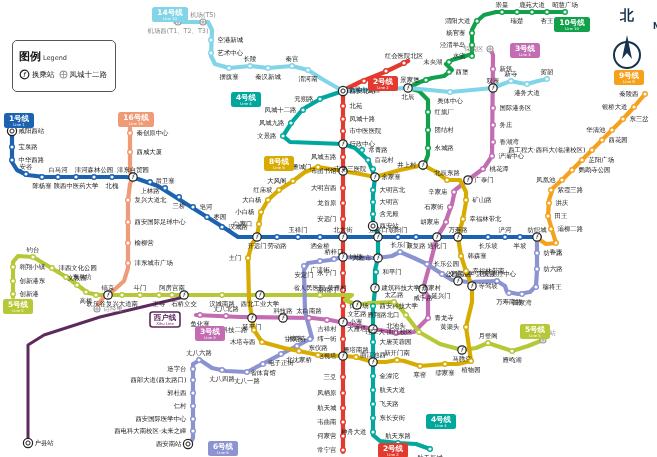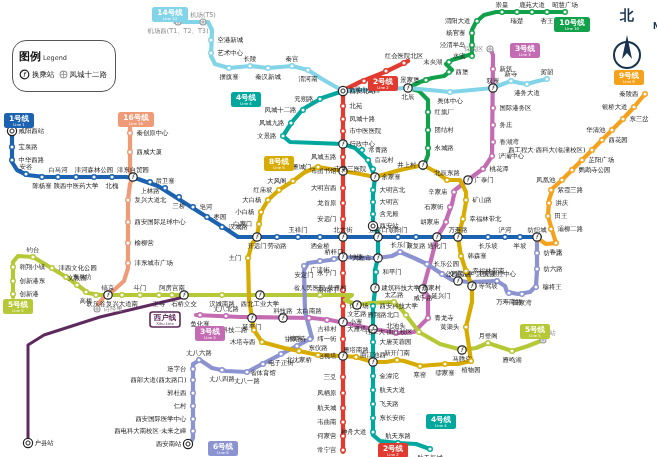--- a/index.html
+++ b/index.html
@@ -1,18 +1,18 @@
 <!DOCTYPE html>
 <html><head>
 <meta charset="utf-8">
 <style>
   html,body{margin:0;padding:0;background:#fff;font-family:"DejaVu Sans","Liberation Sans",sans-serif;}
   #stage{position:relative;width:657px;height:457px;background:#ffffff;overflow:hidden;}
   #map-svg{position:absolute;left:0;top:0;}
-  .legend-box{position:absolute;left:12px;top:40px;width:104px;height:52px;border:1.5px solid #555;border-radius:14px;background:#fff;padding:4px 6px;box-sizing:border-box;z-index:5;}
+  .legend-box{position:absolute;left:12px;top:40px;width:104px;height:52px;border:1.5px solid #555;border-radius:5px;background:#fff;padding:4px 6px;box-sizing:border-box;z-index:5;}
   .legend-title{font-size:11px;font-weight:bold;color:#111;}
   .legend-title-en{font-size:6.5px;color:#333;margin-left:2px;}
   .legend-row{margin-top:5px;display:flex;align-items:center;gap:4px;}
   .legend-item{display:flex;align-items:center;gap:2px;font-size:7.5px;color:#111;white-space:nowrap;}
   .compass{position:absolute;right:8px;top:8px;width:44px;text-align:center;z-index:5;}
   .compass-n{font-size:14px;font-weight:bold;color:#16324f;line-height:14px;}
   .compass-north{font-size:8px;font-weight:bold;color:#16324f;letter-spacing:1px;margin-left:48px;}
 </style>
 </head>
 <body>

